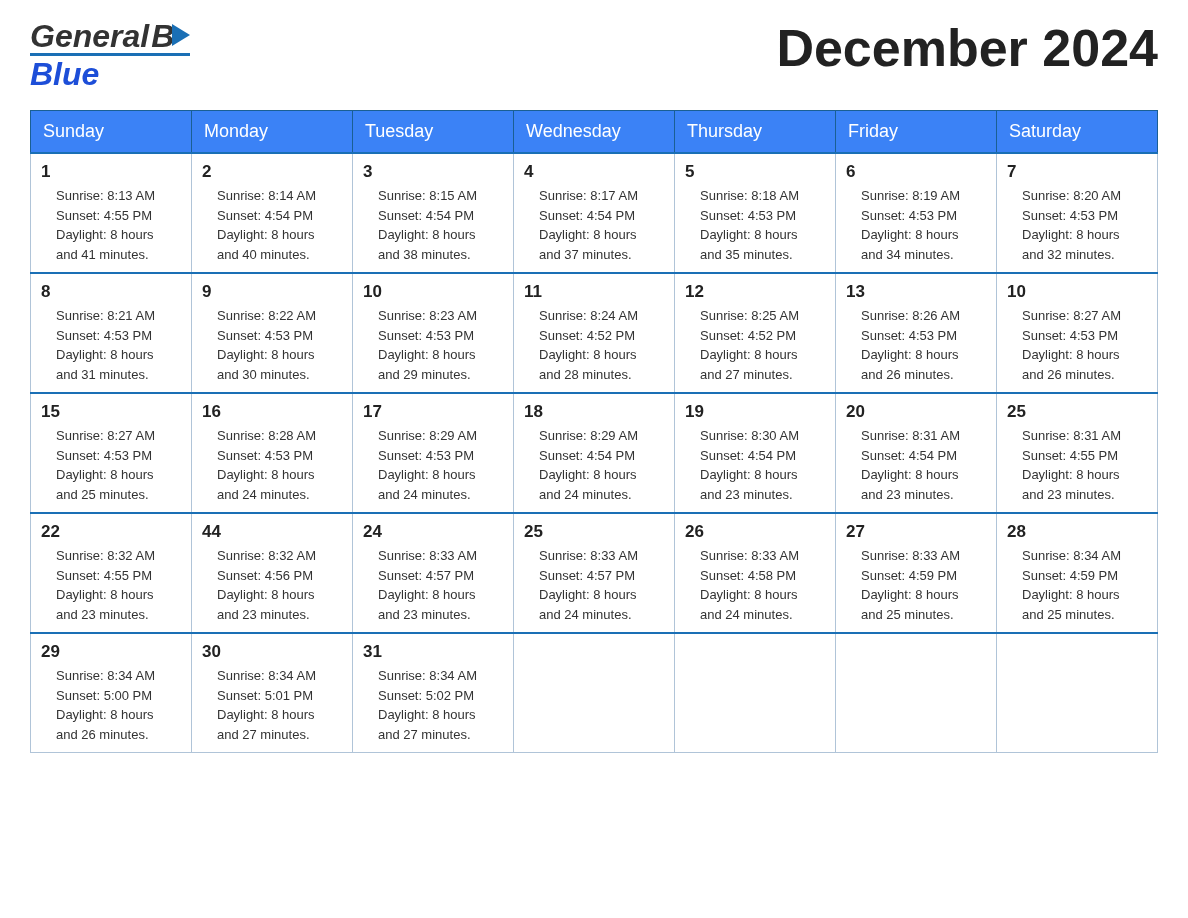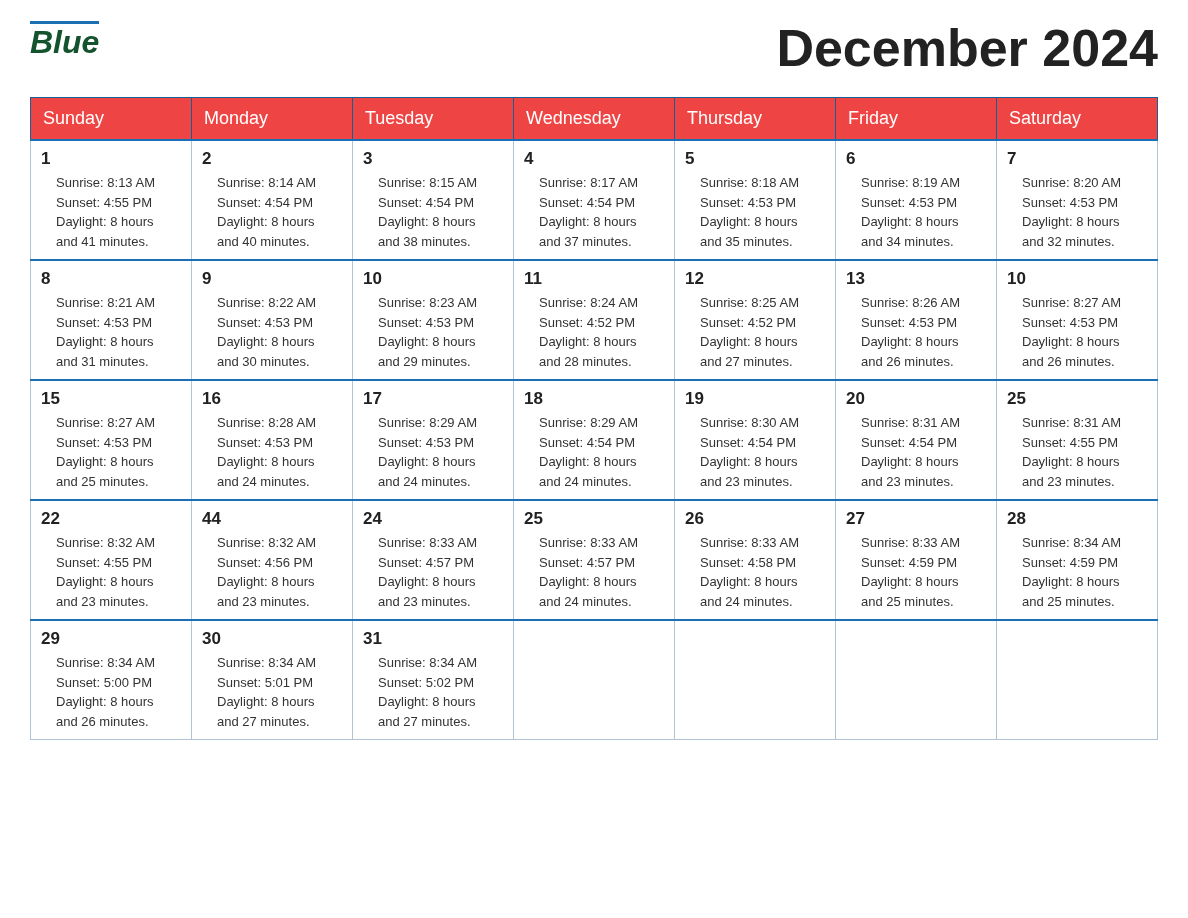--- a/index.html
+++ b/index.html
@@ -34,21 +34,21 @@
     .calendar-subtitle {
       font-size: 22px;
       color: #555;
       margin-top: 4px;
     }
     .calendar {
       width: 100%;
       border-collapse: collapse;
     }
     .calendar th {
-      background: #ef4444;
+      background: #3b82f6;
       color: #fff;
       font-size: 18px;
       font-weight: normal;
       padding: 10px 12px;
       text-align: left;
       border: 1px solid #1a5f94;
     }
     .calendar td {
       border: 1px solid #b0c4d8;
       vertical-align: top;
@@ -77,22 +77,33 @@
     }
     .empty-cell {
       background: #fff;
     }
   </style>
 </head>
 <body>
 
 <div class="header">
   <div class="logo-area">
+    <div style="display:flex; align-items:flex-end; gap:0;">
+      <span style="font-size:32px; font-weight:bold; color:#333; font-style:italic; line-height:1;">General</span>
+      <span style="display:inline-flex; flex-direction:column; align-items:center; margin-left:2px;">
+        <span style="font-size:32px; font-weight:bold; color:#333; font-style:italic; line-height:1; display:flex; align-items:center;">
+          B
+          <svg width="18" height="22" viewBox="0 0 18 22" style="margin-left:-2px; margin-bottom:2px;">
+            <polygon points="0,0 18,11 0,22" fill="#1a6fb5"></polygon>
+          </svg>
+        </span>
+      </span>
+    </div>
     <div style="height:3px; background:#1a6fb5; margin-top:1px; margin-bottom:2px; width:100%;"></div>
-    <span style="font-size:32px; font-weight:bold; color:#14532d; font-style:italic; line-height:1;">Blue</span>
+    <span style="font-size:32px; font-weight:bold; color:#1d4ed8; font-style:italic; line-height:1;">Blue</span>
   </div>
   <div class="title-area">
     <div class="calendar-title">December 2024</div>
   </div>
 </div>
 
 <table class="calendar">
   <thead>
     <tr>
     <th>Sunday</th>

